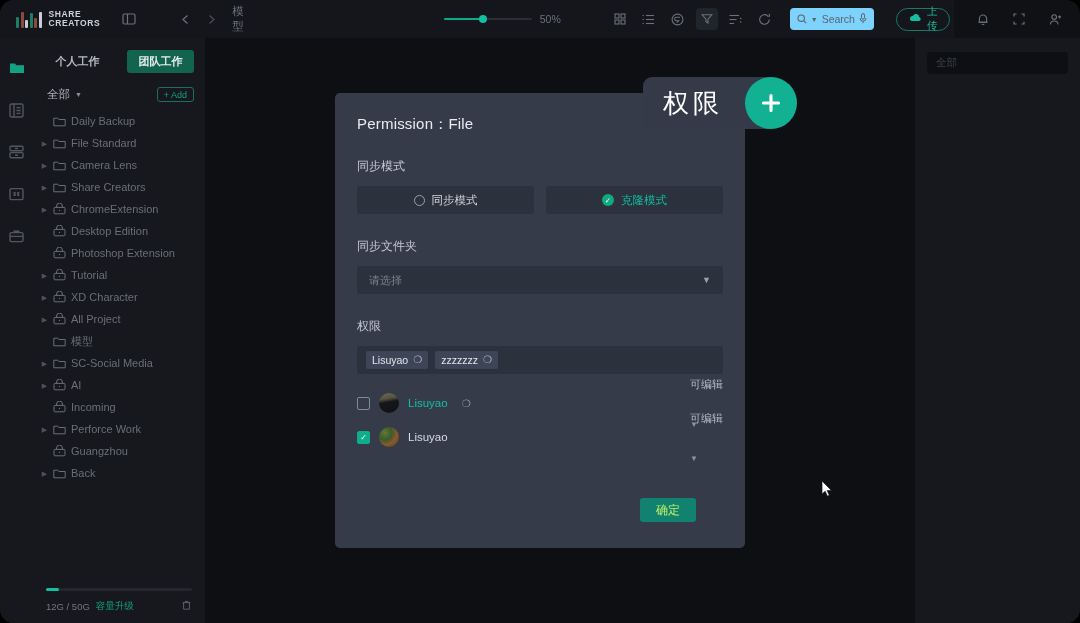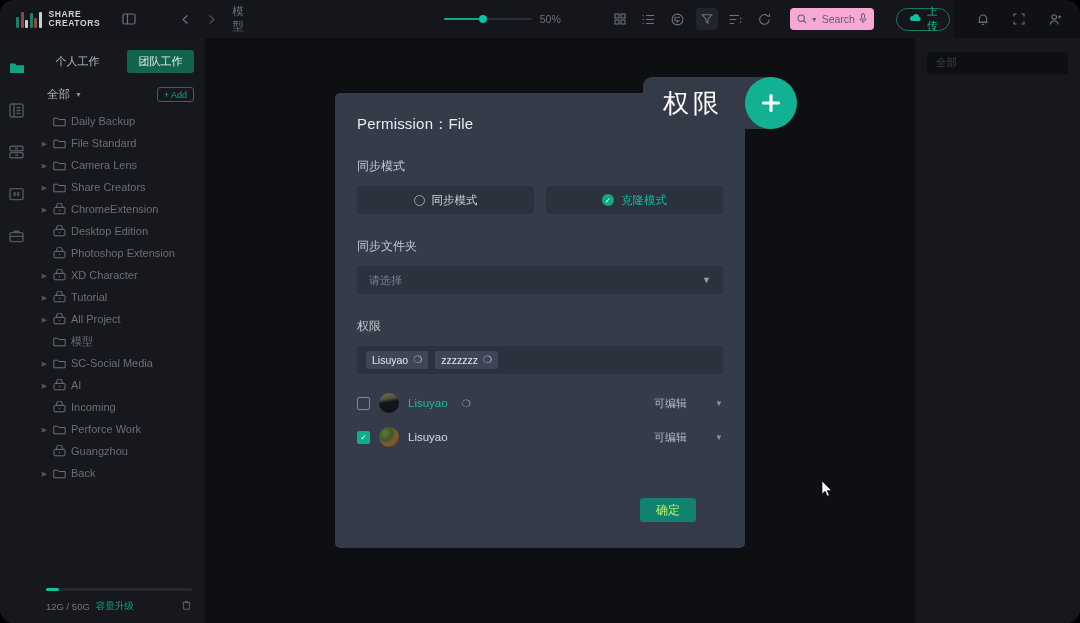--- a/index.html
+++ b/index.html
@@ -41,21 +41,21 @@
 
   .zoom-wrap { display: flex; align-items: center; gap: 8px; margin-left: 200px; }
   .zoom-track { position: relative; width: 88px; height: 2px; background: #2a2e36; border-radius: 2px; }
   .zoom-fill { position: absolute; left: 0; top: 0; height: 2px; width: 44%; background: #0fa88d; border-radius: 2px; }
   .zoom-knob { position: absolute; left: 40%; top: -3px; width: 8px; height: 8px; border-radius: 50%; background: #13bfa0; }
   .zoom-val { color: #6b717d; font-size: 10.5px; }
 
   .tool-icons { display: flex; align-items: center; gap: 7px; margin-left: 48px; }
 
   .searchbox {
-    margin-left: 14px; width: 120px; height: 22px; background: #f9a8d4; border-radius: 4px;
+    margin-left: 14px; width: 120px; height: 22px; background: #7dd3fc; border-radius: 4px;
     display: flex; align-items: center; padding: 0 7px; gap: 4px;
   }
   .searchbox .ph { color: #5d636e; font-size: 10.5px; flex: 1; }
 
   .upload-btn {
     margin-left: 22px; height: 23px; padding: 0 12px; border: 1px solid #187a63; border-radius: 12px;
     display: flex; align-items: center; gap: 5px; color: #13bfa0; font-size: 10.5px;
   }
   .right-icons { display: flex; align-items: center; gap: 14px; margin-left: 22px; }
   .avatar-top {
@@ -79,21 +79,21 @@
     display: flex; flex-direction: column; align-items: center; padding-top: 22px; gap: 22px;
   }
   .rail-item { width: 20px; height: 20px; display: flex; align-items: center; justify-content: center; color: #52575f; }
   .rail-item.active { color: #13a184; }
 
   
   .sidebar {
     position: absolute; left: 33px; top: 38px; width: 172px; height: 585px;
     background: #16181d;
   }
-  .ws-tabs { display: flex; padding: 12px 11px 0 11px; gap: 16px; }
+  .ws-tabs { display: flex; padding: 12px 11px 0 11px; gap: 16px; font-weight: bold; }
   .ws-tab {
     flex: 1; height: 23px; display: flex; align-items: center; justify-content: center;
     font-size: 11px; color: #b6bcc4; border-radius: 3px;
   }
   .ws-tab.active { background: #12644f; color: #e6ecef; }
 
   .all-row { display: flex; align-items: center; padding: 14px 11px 6px 14px; }
   .all-label { font-size: 11.5px; color: #b0b6bd; display: flex; align-items: center; gap: 5px; }
   .add-btn {
     margin-left: auto; height: 15px; padding: 0 6px; border: 1px solid #1d6f5b; border-radius: 3px;
@@ -179,21 +179,21 @@
   .chk.on {
     background: #0fae8b; border-color: #0fae8b; display: flex; align-items: center;
     justify-content: center; color: #fff; font-size: 8px;
   }
   .uavatar { width: 20px; height: 20px; border-radius: 50%; flex: none; overflow: hidden; }
   .uavatar.a1 { background: linear-gradient(170deg,#6d6a57 0%,#55523f 30%,#14161a 46%,#101216 100%); }
   .uavatar.a2 { background: radial-gradient(circle at 30% 30%, #5e7a3a, #3f5a28 35%, #8a5a2e 60%, #4a3420 100%); }
   .uname { font-size: 11.5px; color: #d6dbe3; }
   .uname.green { color: #12bfa0; }
   .uname-x { color: #8e96a4; font-size: 10px; margin-left: 5px; }
-  .perm-sel { margin-left: auto; display: flex; align-items: center; gap: 28px; font-size: 11px; color: #b6bcc6; }
+  .perm-sel { margin-left: auto; display: flex; align-items: flex-start; gap: 28px; font-size: 11px; color: #b6bcc6; flex-direction: column; }
   .perm-sel .chev { color: #8b93a0; font-size: 8px; }
 
   .cursor { position: absolute; left: 487px; top: 388px; width: 11px; height: 16px; }
 
   .confirm-btn {
     position: absolute; right: 49px; bottom: 26px; width: 56px; height: 24px;
     background: #128270; border-radius: 3px; color: #bef264; font-size: 12px;
     display: flex; align-items: center; justify-content: center;
   }
 
@@ -503,32 +503,32 @@
         </div>
         <div class="tree-item">
           <span class="caret">▶</span>
           <span class="tree-ico">
             <svg width="13" height="12" viewBox="0 0 13 12" fill="none" stroke="currentColor" stroke-width="1">
               <rect x="1" y="4.4" width="11" height="6.4" rx="1"></rect>
               <path d="M3.6 4.4V3a2.9 2.9 0 0 1 5.8 0v1.4"></path>
               <circle cx="6.5" cy="7.4" r=".7" fill="currentColor" stroke="none"></circle>
             </svg>
           </span>
+          <span>Tutorial</span>
+        </div>
+        <div class="tree-item">
+          <span class="caret">▶</span>
+          <span class="tree-ico">
+            <svg width="13" height="12" viewBox="0 0 13 12" fill="none" stroke="currentColor" stroke-width="1">
+              <rect x="1" y="4.4" width="11" height="6.4" rx="1"></rect>
+              <path d="M3.6 4.4V3a2.9 2.9 0 0 1 5.8 0v1.4"></path>
+              <circle cx="6.5" cy="7.4" r=".7" fill="currentColor" stroke="none"></circle>
+            </svg>
+          </span>
           <span>XD Character</span>
-        </div>
-        <div class="tree-item">
-          <span class="caret">▶</span>
-          <span class="tree-ico">
-            <svg width="13" height="12" viewBox="0 0 13 12" fill="none" stroke="currentColor" stroke-width="1">
-              <rect x="1" y="4.4" width="11" height="6.4" rx="1"></rect>
-              <path d="M3.6 4.4V3a2.9 2.9 0 0 1 5.8 0v1.4"></path>
-              <circle cx="6.5" cy="7.4" r=".7" fill="currentColor" stroke="none"></circle>
-            </svg>
-          </span>
-          <span>Tutorial</span>
         </div>
         <div class="tree-item">
           <span class="caret">▶</span>
           <span class="tree-ico">
             <svg width="13" height="12" viewBox="0 0 13 12" fill="none" stroke="currentColor" stroke-width="1">
               <rect x="1" y="4.4" width="11" height="6.4" rx="1"></rect>
               <path d="M3.6 4.4V3a2.9 2.9 0 0 1 5.8 0v1.4"></path>
               <circle cx="6.5" cy="7.4" r=".7" fill="currentColor" stroke="none"></circle>
             </svg>
           </span>

